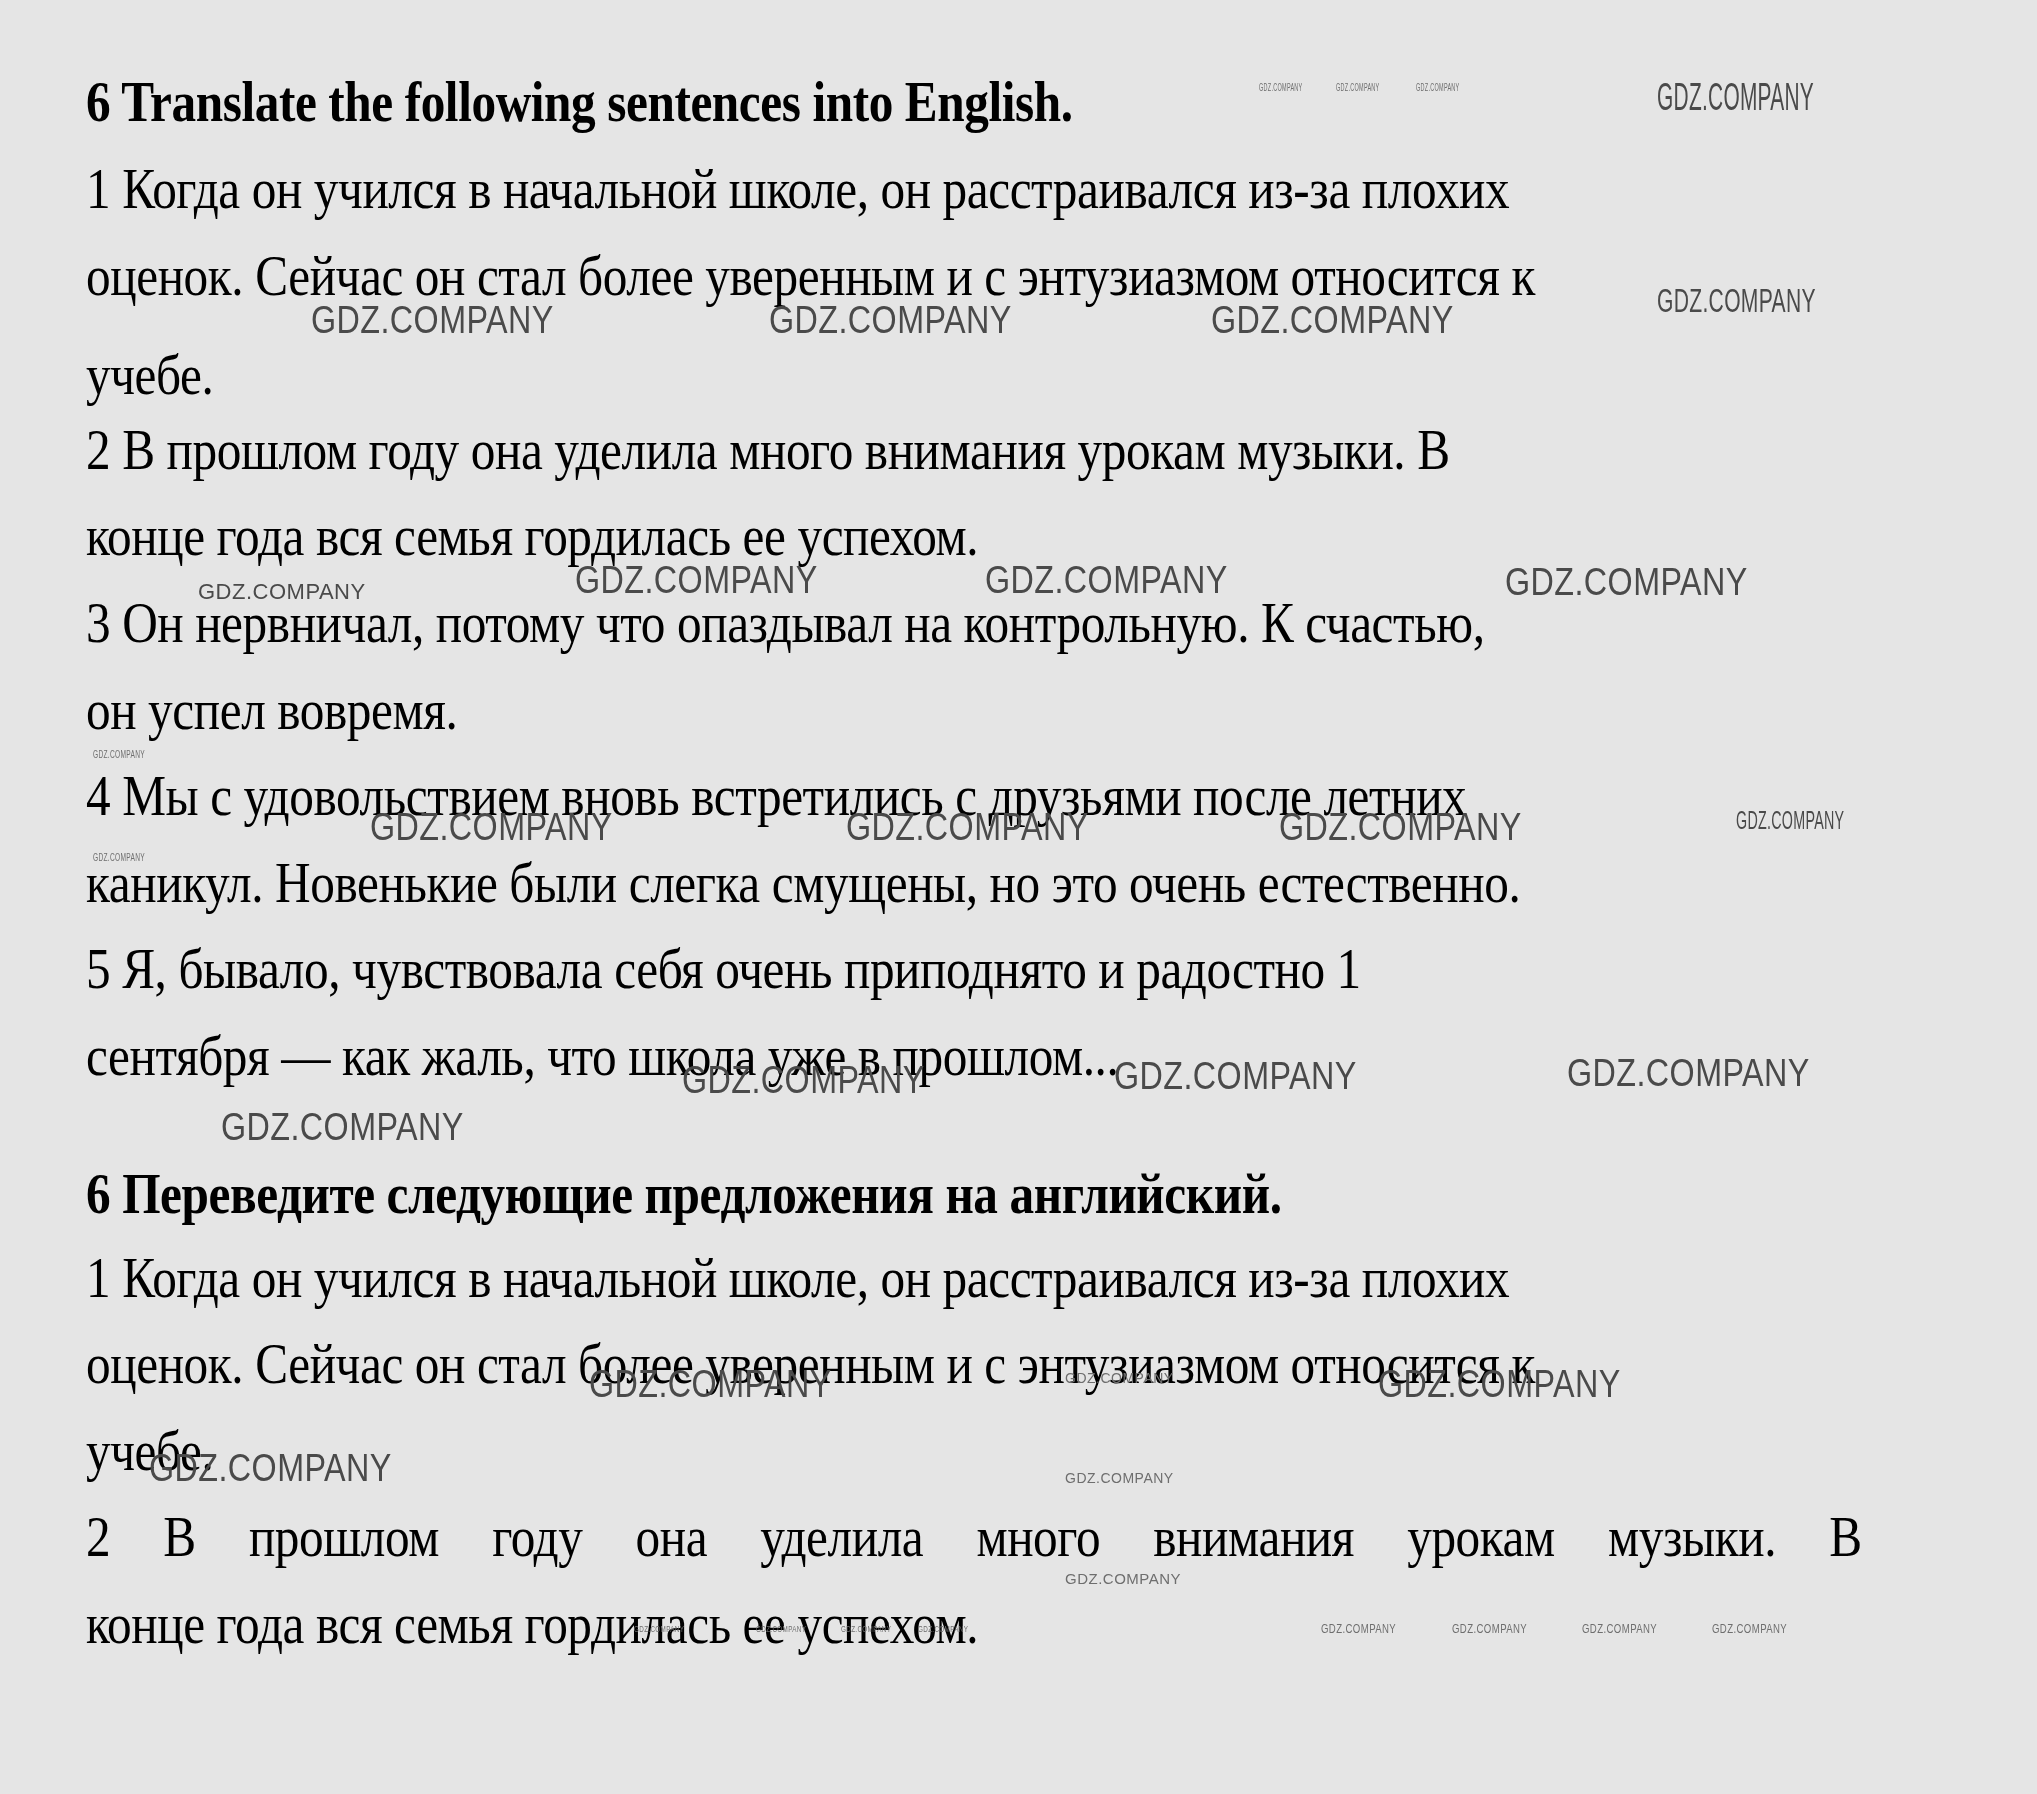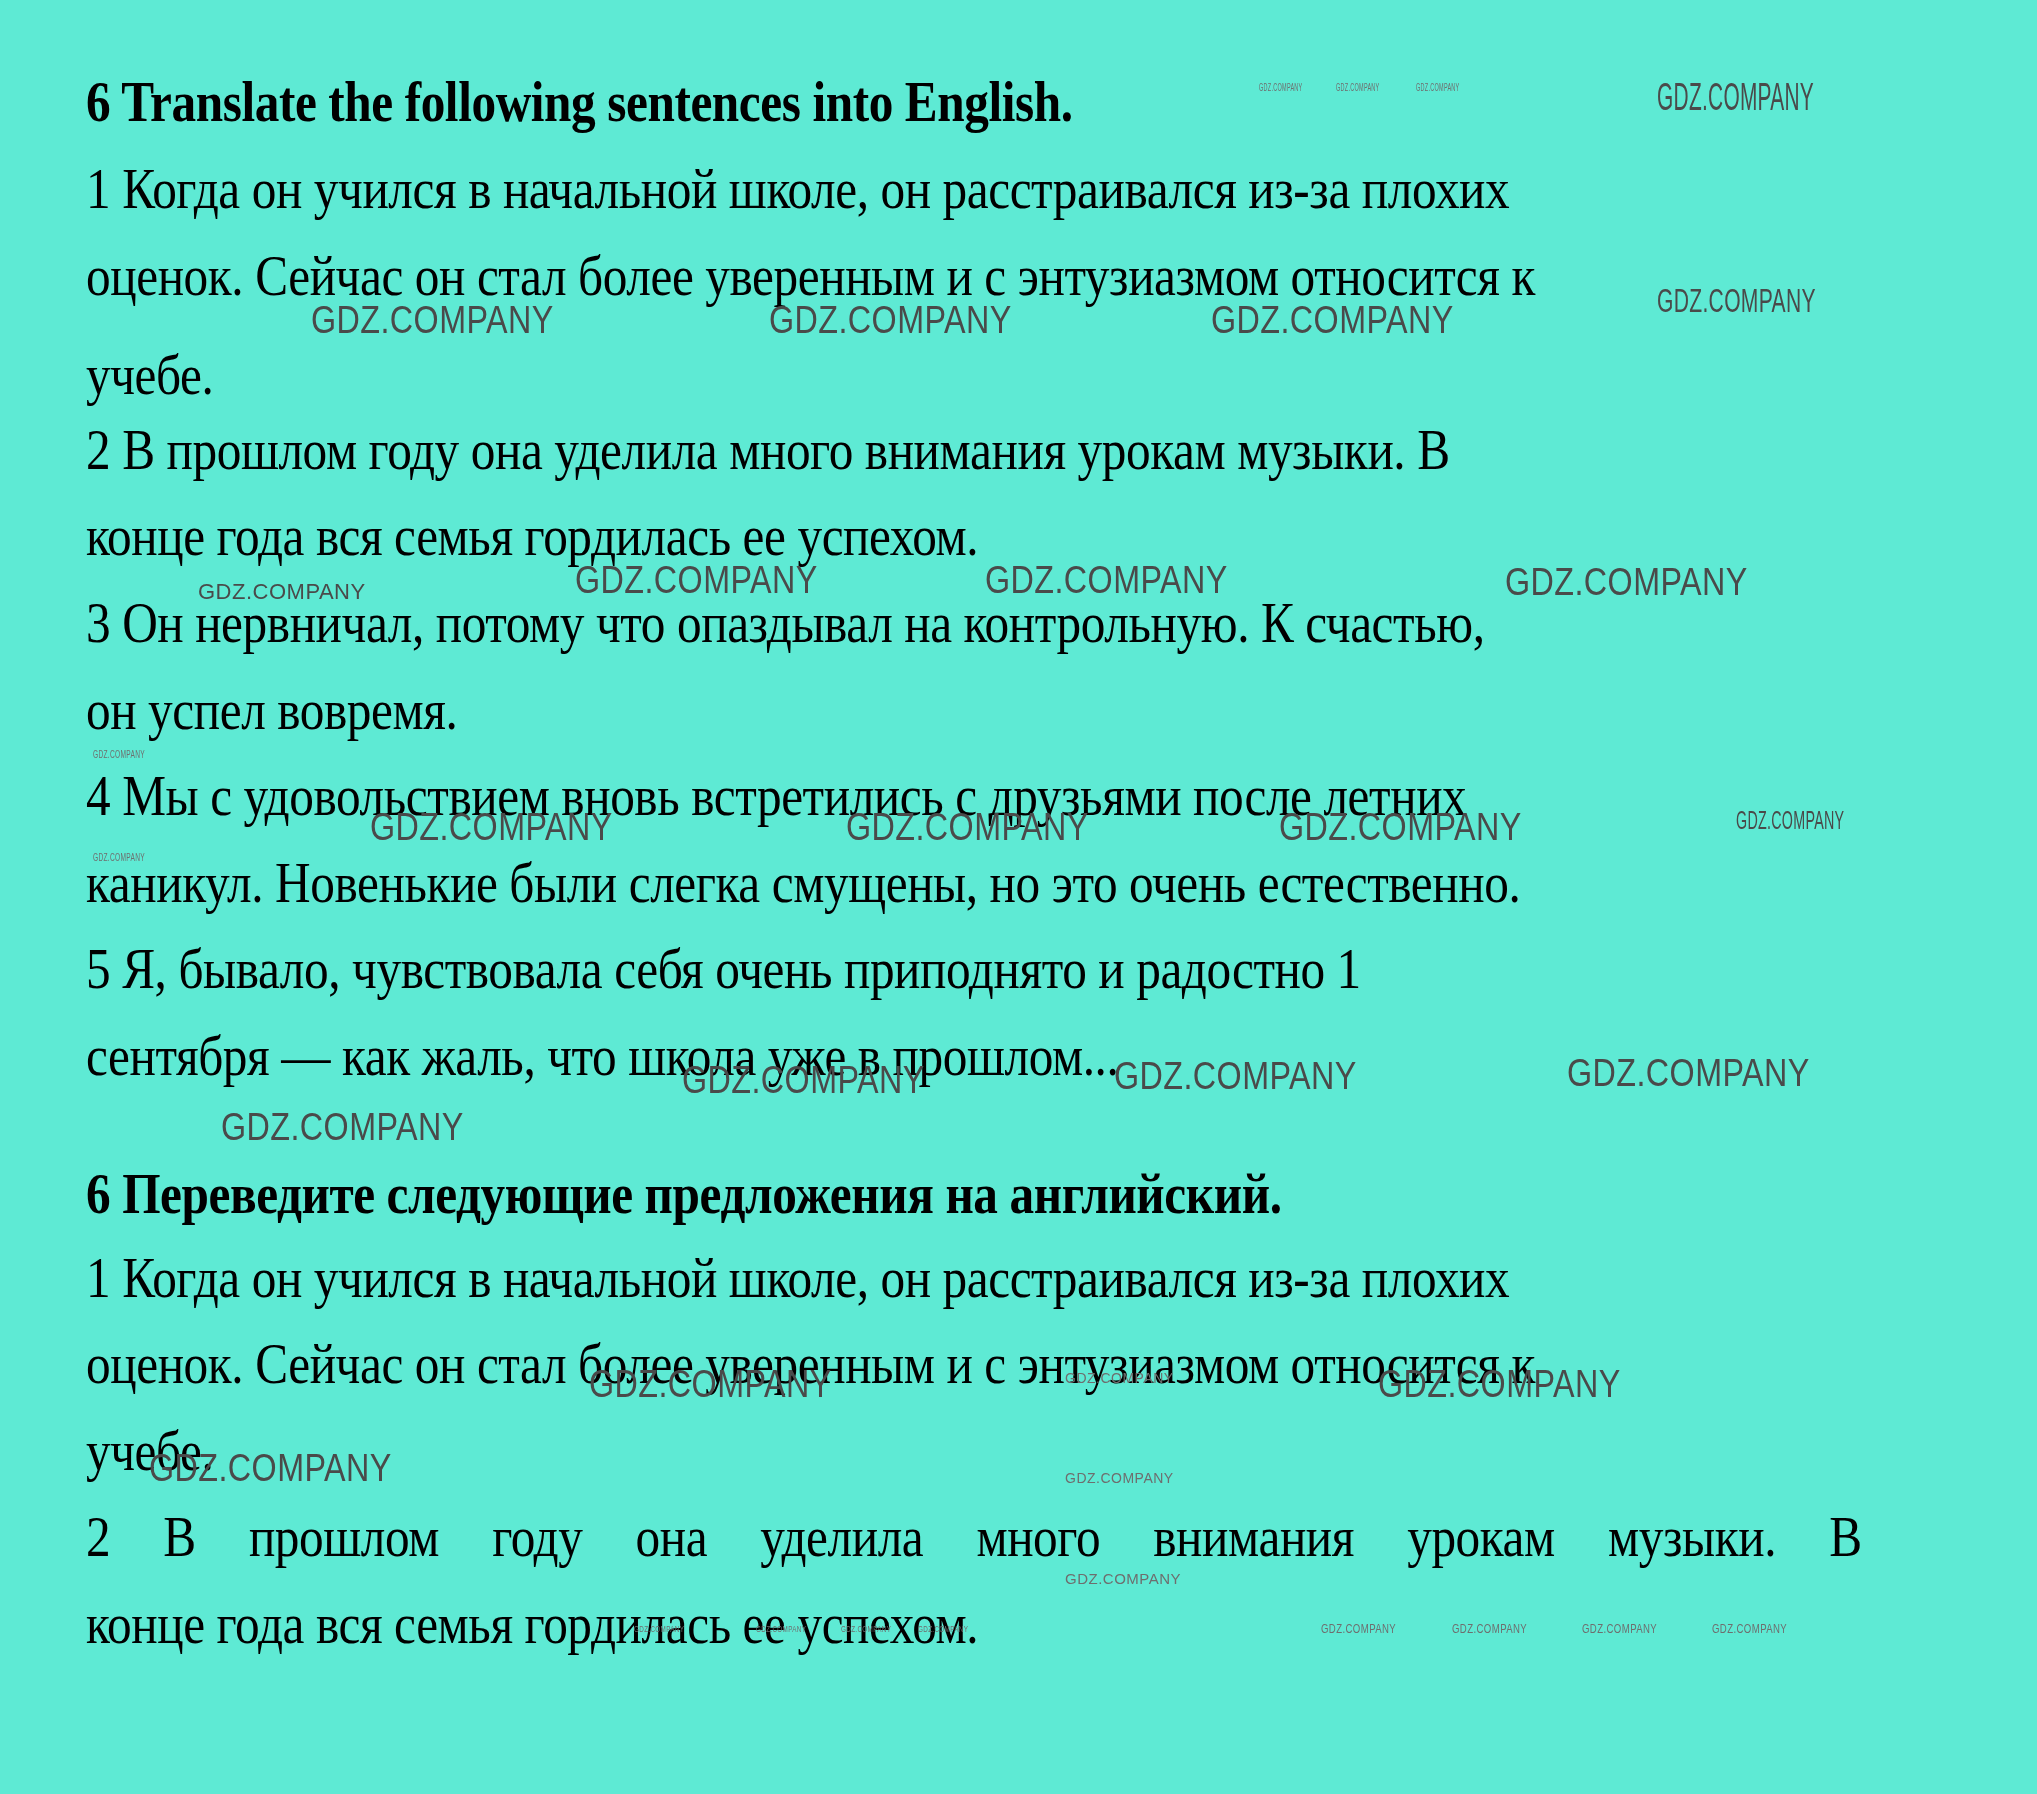--- a/index.html
+++ b/index.html
@@ -1,19 +1,19 @@
 <!DOCTYPE html>
 <html><head>
 <meta charset="utf-8">
 <style>
   html,body{margin:0;padding:0;background:#ffffff;}
   .page{
     position:relative;
     width:2038px;height:1795px;
-    background:#5eead4;
+    background:#e5e5e5;
     overflow:hidden;
     font-family:"Liberation Serif", serif;
   }
   .line{
     position:absolute;
     left:86px;
     font-size:58px;
     line-height:1.2;
     color:#000000;
     white-space:nowrap;

